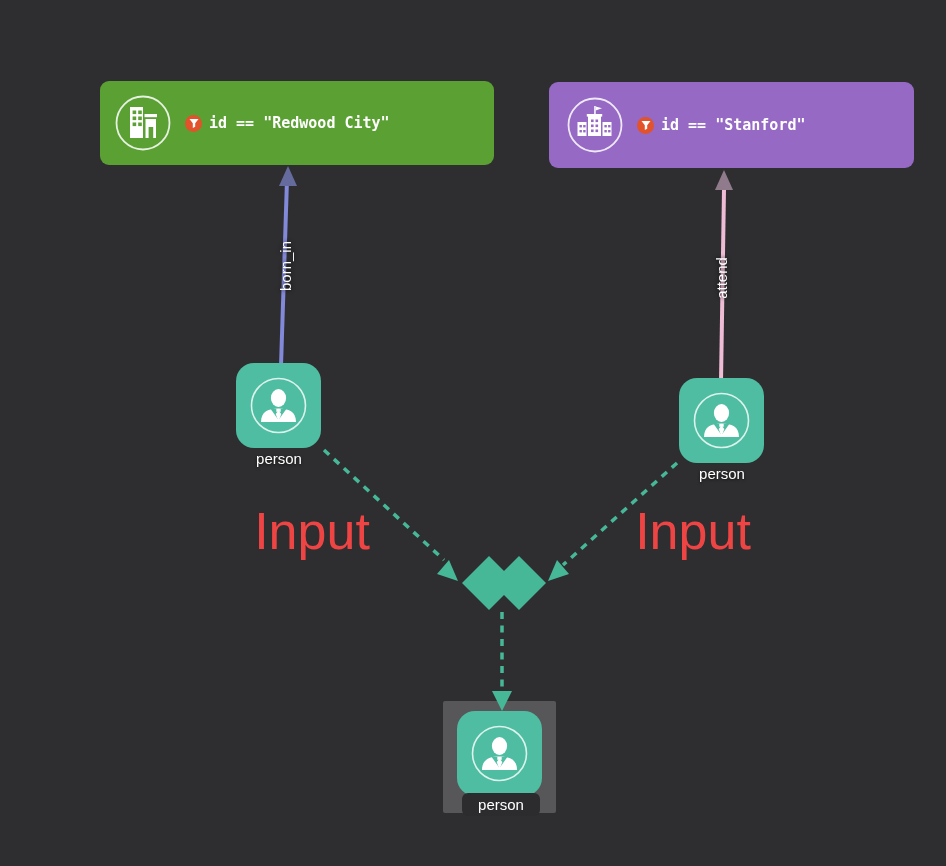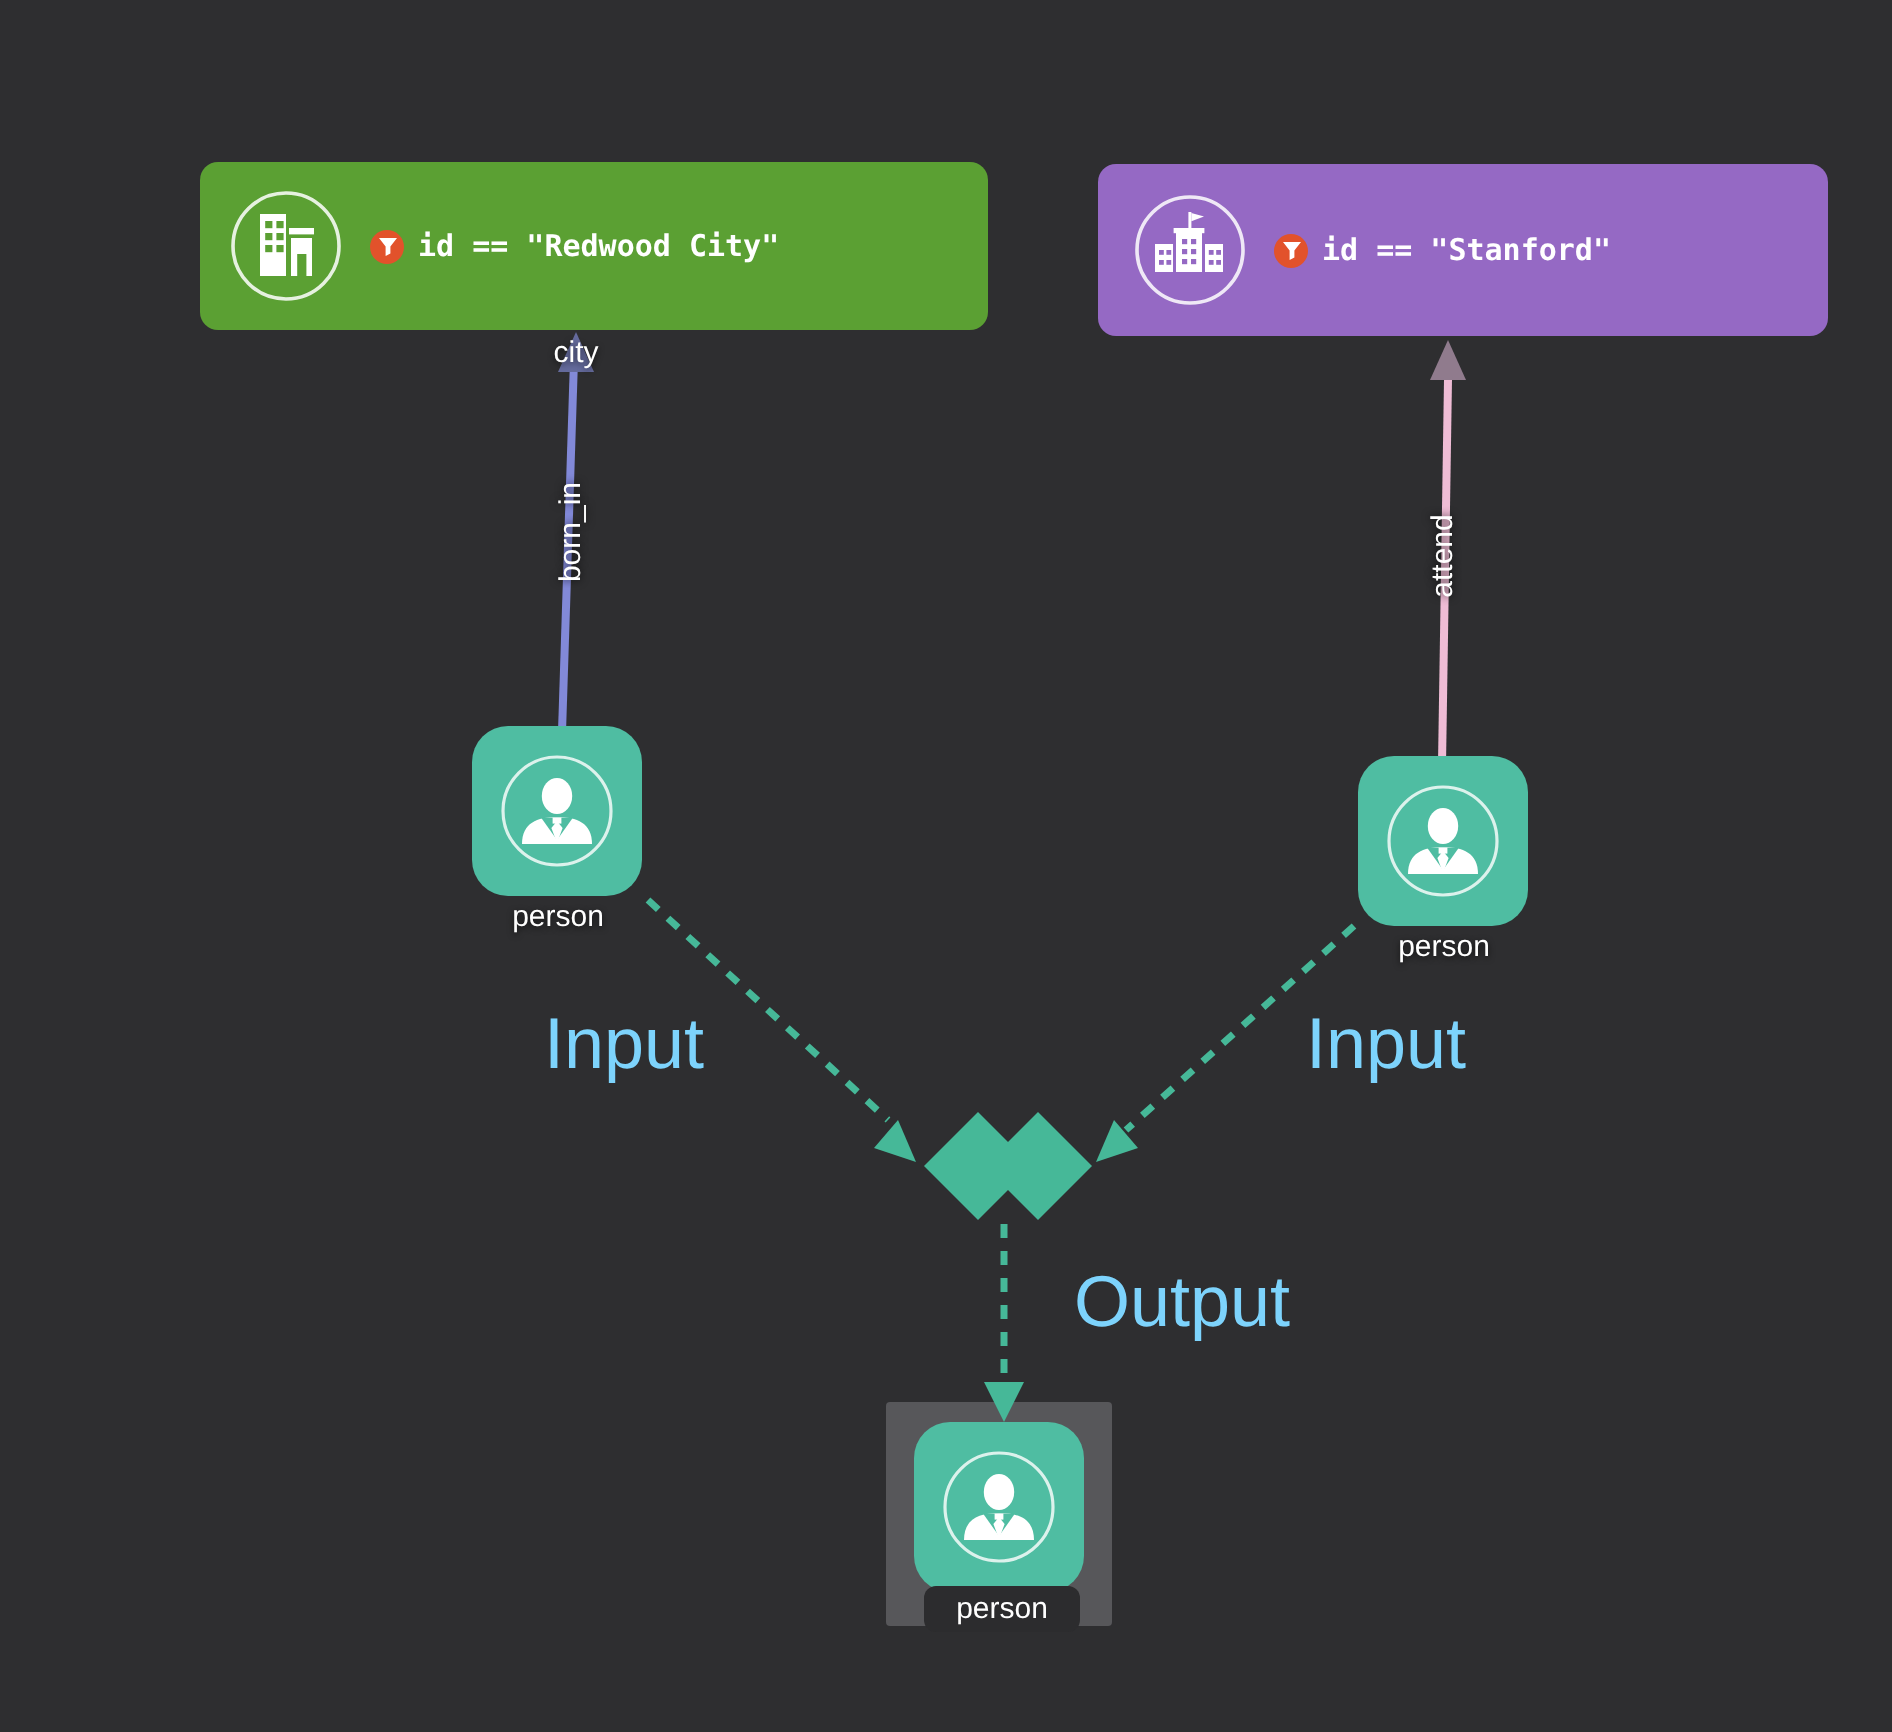--- a/index.html
+++ b/index.html
@@ -38,21 +38,21 @@
   .lbl-person-right{left:622px;top:465px;}
   .lbl-rot{position:absolute;width:200px;height:20px;line-height:20px;text-align:center;color:#fff;
     font-size:15px;z-index:4;transform:rotate(-90deg);text-shadow:0 0 4px rgba(0,0,0,.8);}
   .lbl-born-in{left:186px;top:256px;}
   .lbl-attend{left:622px;top:268px;}
 
   .out-label-wrap{position:absolute;left:401px;top:793px;width:200px;display:flex;
     justify-content:center;z-index:4;}
   .out-label-pill{background:#2c2c2e;border-radius:6px;padding:3px 16px;color:#fff;font-size:15px;}
 
-  .flow-label{position:absolute;width:240px;text-align:center;color:#7dd3fc;font-size:36px;
+  .flow-label{position:absolute;width:240px;text-align:center;color:#ef4444;font-size:52px;
     z-index:4;letter-spacing:0px;}
   .fl-input-left{left:192px;top:501px;}
   .fl-input-right{left:573px;top:501px;}
   .fl-output{left:471px;top:630px;}
 </style>
 </head>
 <body>
 
 <div class="canvas">
 
@@ -161,27 +161,25 @@
     <svg width="85" height="85" viewBox="0 0 85 85">
       <circle cx="42.5" cy="42.5" r="27" fill="none" stroke="rgba(255,255,255,.8)" stroke-width="1.6"></circle>
       <ellipse cx="42.5" cy="35" rx="7.6" ry="9" fill="#fff"></ellipse>
       <path d="M25 59 C25 48.5 32.5 45.5 42.5 45.5 C52.5 45.5 60 48.5 60 59 Z" fill="#fff"></path>
       <polygon points="34.5,45.8 50.5,45.8 42.5,57" fill="#4fbda2"></polygon>
       <rect x="40.3" y="45.8" width="4.4" height="3" fill="#fff"></rect>
       <polygon points="42.5,47.5 45.3,51 42.5,58.5 39.7,51" fill="#fff"></polygon>
     </svg>
   </div>
 
-  <div class="lbl lbl-city">city</div>
   <div class="lbl lbl-person-left">person</div>
   <div class="lbl lbl-person-right">person</div>
   <div class="out-label-wrap">
     <span class="out-label-pill">person</span>
   </div>
 
   <div class="lbl-rot lbl-born-in">born_in</div>
   <div class="lbl-rot lbl-attend">attend</div>
 
   <div class="flow-label fl-input-left">Input</div>
   <div class="flow-label fl-input-right">Input</div>
-  <div class="flow-label fl-output">Output</div>
 
 </div>
 
 </body></html>

